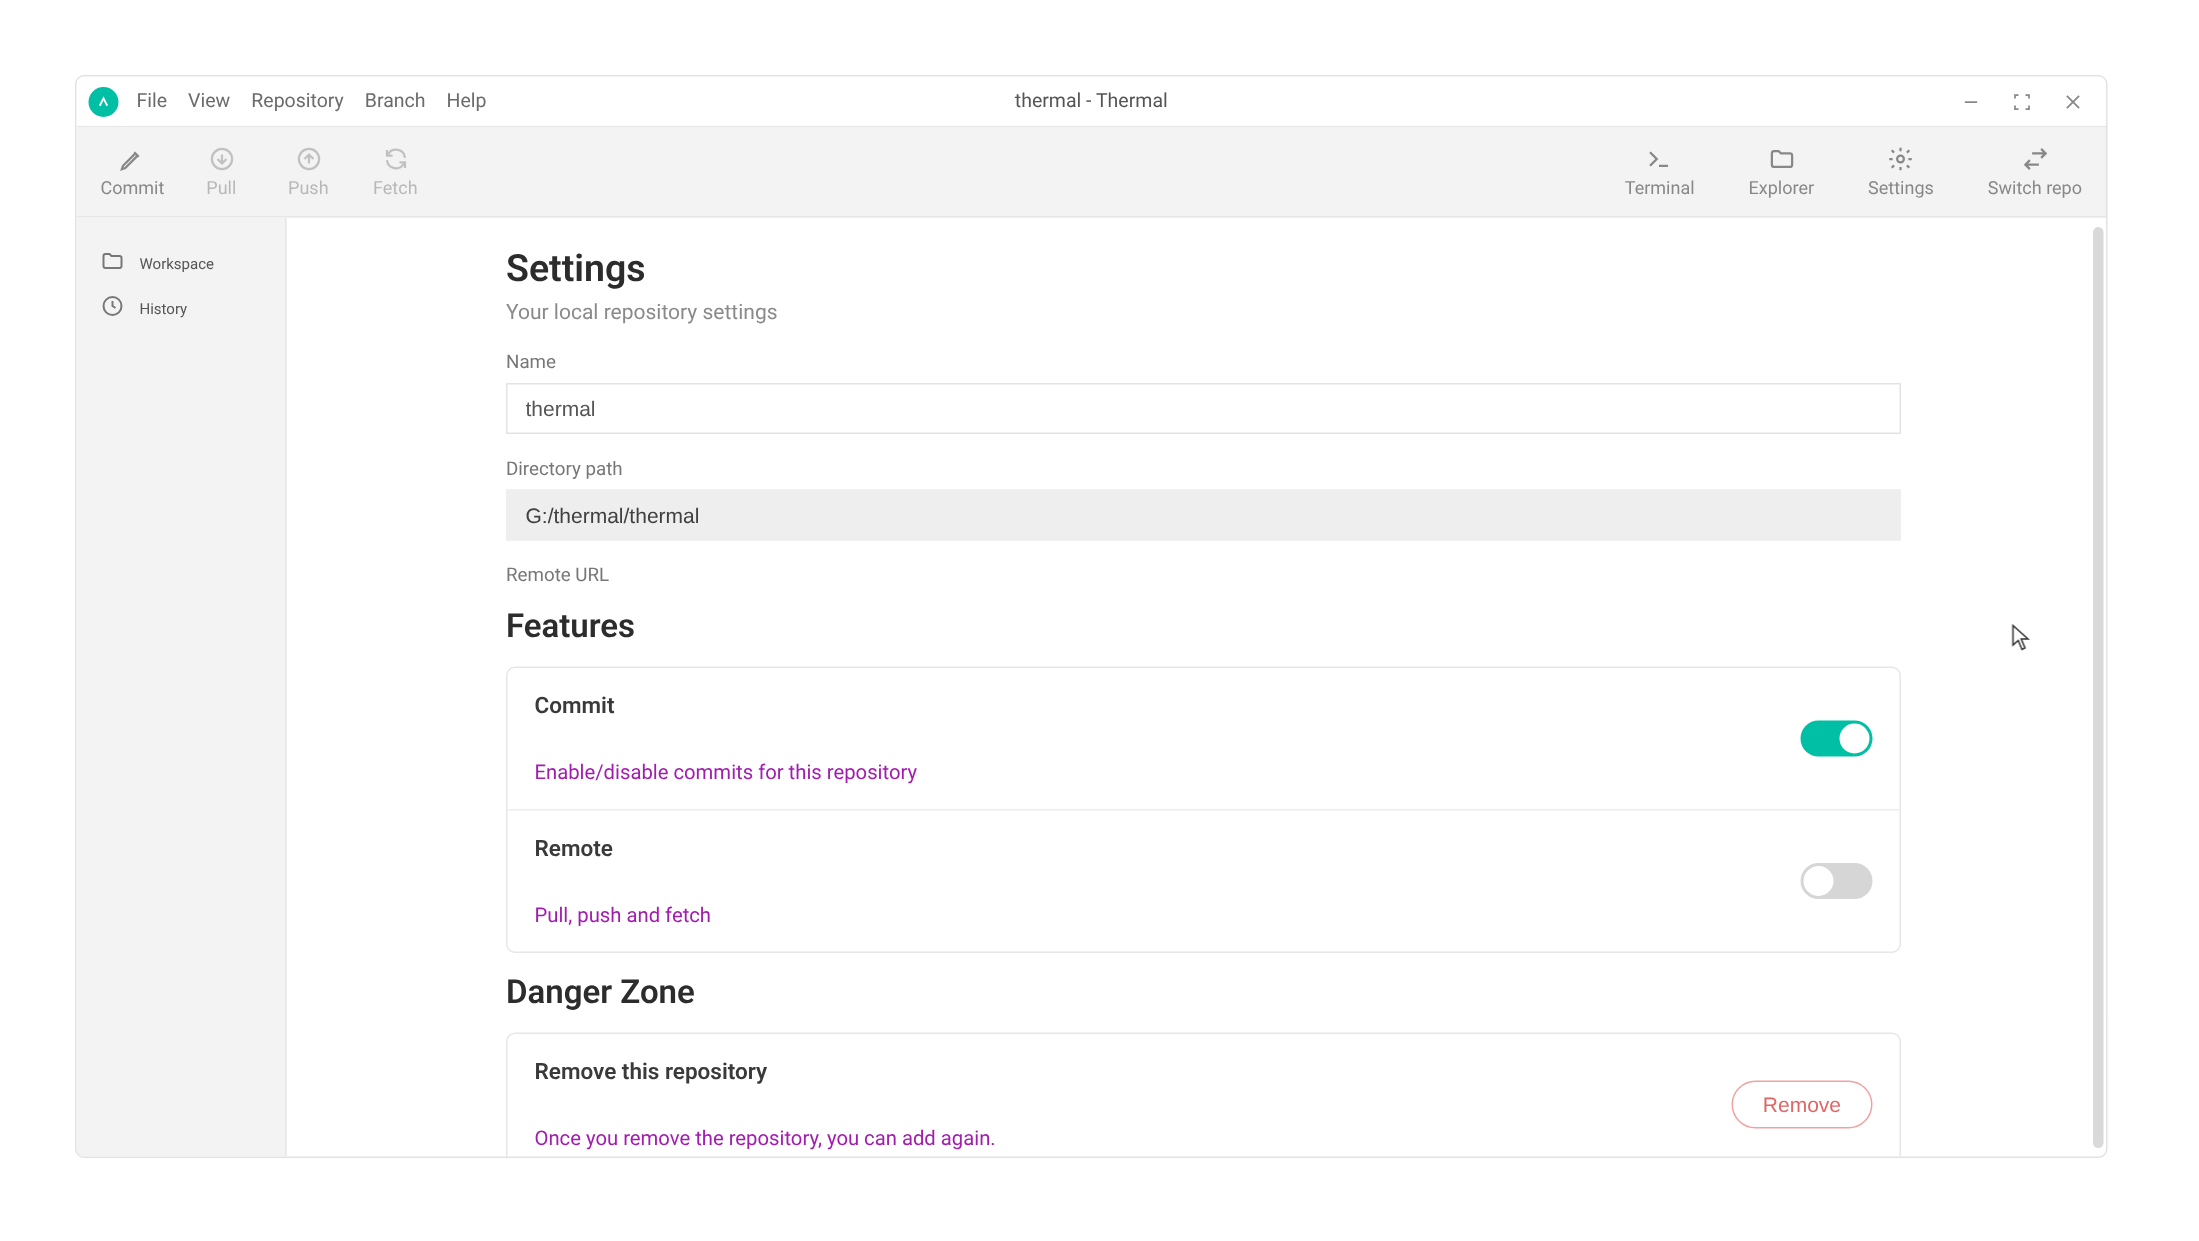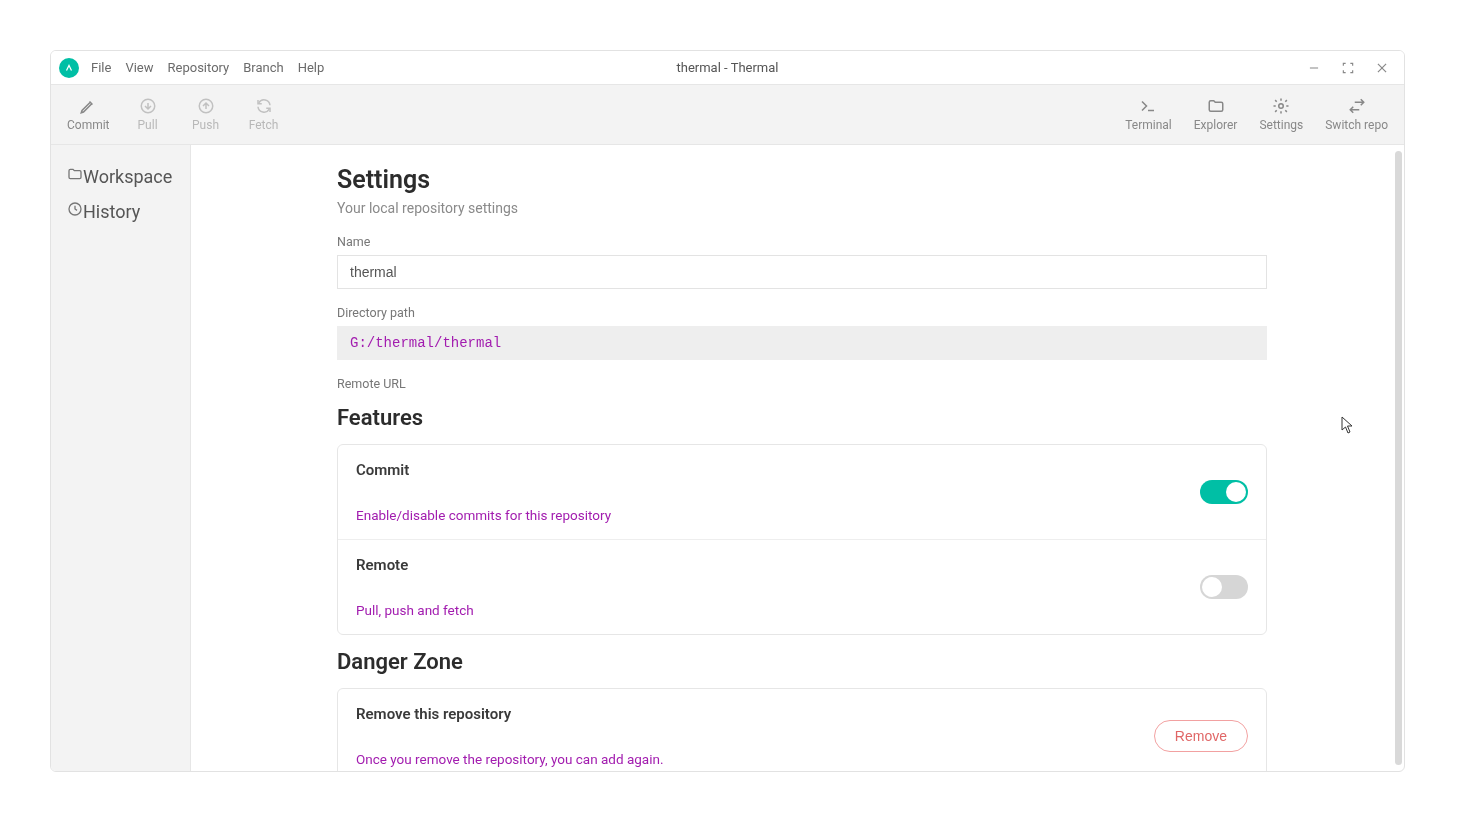--- a/index.html
+++ b/index.html
@@ -62,21 +62,21 @@
 
 .toolbar {
   height: 60px;
   background: #f3f3f3;
   border-bottom: 1px solid #e6e6e6;
   display: flex;
   align-items: center;
   padding: 0 16px;
 }
 .tool-group-left { display:flex; gap: 18px; }
-.tool-group-right { margin-left:auto; display:flex; gap: 22px; }
+.tool-group-right { margin-left:auto; display:flex; gap: 36px; }
 .tool-item {
   display:flex;
   flex-direction:column;
   align-items:center;
   gap:3px;
   color:#888;
   cursor:pointer;
   min-width: 40px;
 }
 .tool-item.disabled { opacity: 0.55; }
@@ -89,23 +89,24 @@
   min-height:0;
 }
 .sidebar {
   width: 140px;
   background: #f3f3f3;
   border-right: 1px solid #e6e6e6;
   padding: 14px 0;
 }
 .side-item {
   display:flex;
-  align-items:flex-start;
+  align-items:flex-end;
+  gap:10px;
   padding: 7px 16px;
-  font-size: 18px;
+  font-size: 10px;
   color: #555;
   cursor:pointer;
 }
 .side-icon { width:16px;height:16px;display:flex;align-items:center;justify-content:center;color:#666; }
 
 .content-wrap {
   flex:1;
   overflow-y:auto;
   position:relative;
 }
@@ -123,22 +124,21 @@
   border-radius:0;
   padding:8px 12px;
   font-size:14px;
   color:#555;
   background:#fff;
   margin-bottom:16px;
 }
 .field-input.readonly {
   background:#eeeeee;
   border-color:#eeeeee;
-  color:#a21caf;
-  font-family:Liberation Mono, monospace;
+  color:#404040;
 }
 h2.sub-title { font-size:22px; font-weight:600; color:#2c2c2c; margin-top:14px; margin-bottom:14px; }
 .card {
   border:1px solid #e6e6e6;
   border-radius:6px;
 }
 .feature-row {
   display:flex;
   align-items:center;
   padding:16px 18px;

